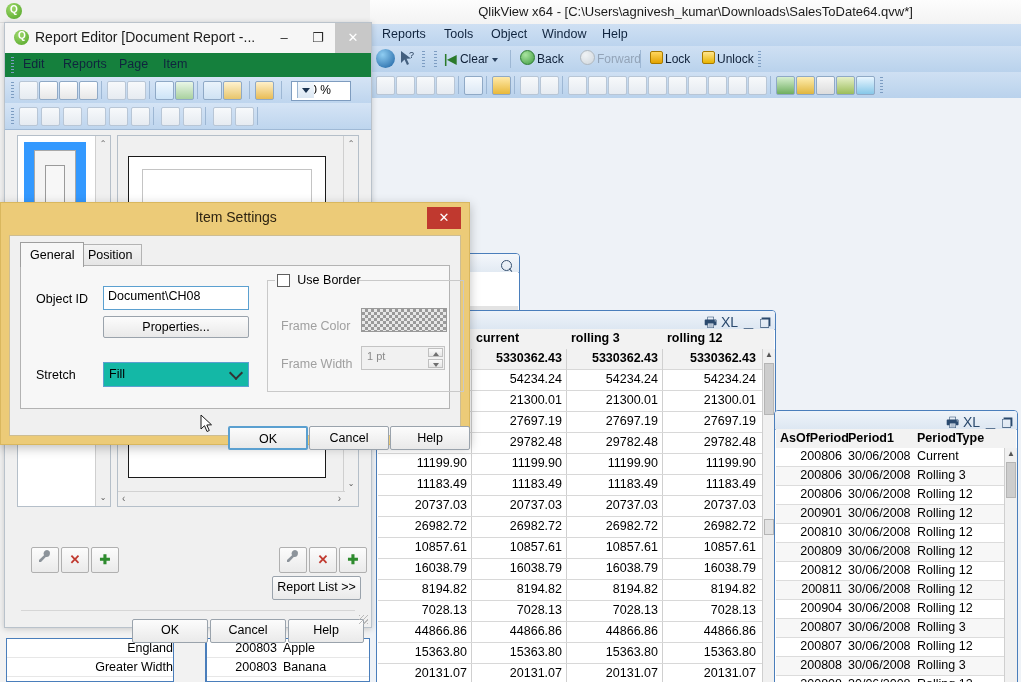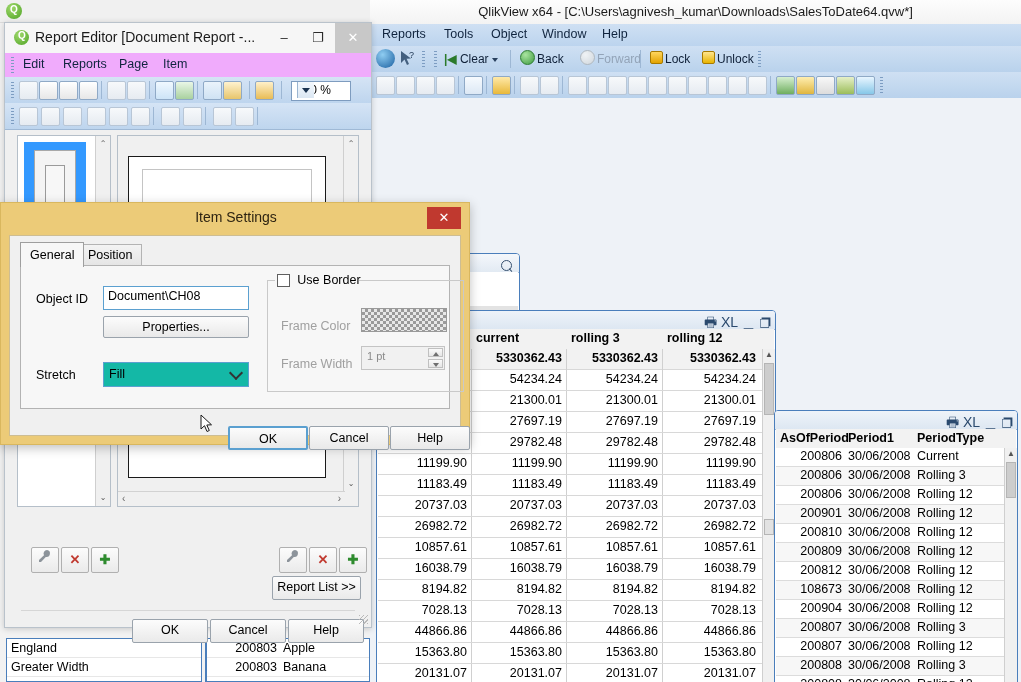--- a/index.html
+++ b/index.html
@@ -126,21 +126,21 @@
   }
   #re-titlebar{position:absolute;left:0;top:0;right:0;height:30px;background:#f6f6f6;}
   #re-title-text{position:absolute;left:30px;top:6px;font-size:14px;color:#1b1b1b;white-space:nowrap;}
   .re-logo{position:absolute;left:9px;top:7px;width:15px;height:15px;border-radius:50%;
      background:radial-gradient(circle at 35% 30%,#9fd86b,#4fa425);}
   .re-logo:after{content:"Q";position:absolute;left:4px;top:0px;font-size:10px;color:#fff;font-weight:bold;}
   .cap-btn{position:absolute;top:0;width:34px;height:30px;font-size:13px;color:#2b2b2b;text-align:center;line-height:30px;cursor:default;}
   #re-min{right:70px;}
   #re-max{right:36px;}
   #re-close{right:0;width:36px;background:#c8c8c8;color:#fff;}
-  #re-menubar{position:absolute;left:0;top:30px;right:0;height:24px;background:#f0abfc;}
+  #re-menubar{position:absolute;left:0;top:30px;right:0;height:24px;background:#15803d;}
   .re-menu{position:absolute;top:4px;font-size:12.5px;color:#10243e;cursor:default;}
   #re-tb1{position:absolute;left:0;top:54px;right:0;height:26px;background:linear-gradient(#d5e4f5,#bed5ee);}
   #re-tb2{position:absolute;left:0;top:80px;right:0;height:26px;background:linear-gradient(#d5e4f5,#bed5ee);border-bottom:1px solid #9fb9d6;}
   #zoom-combo{position:absolute;left:286px;top:4px;width:58px;height:18px;background:#fff;border:1px solid #7e9cbf;}
   #zoom-combo span{position:absolute;left:5px;top:1px;font-size:12px;}
   #zoom-combo .btn{position:absolute;right:0;top:0;width:16px;height:16px;background:linear-gradient(#f3f8fd,#dbe7f3);border-left:1px solid #9bb5d1;}
   #zoom-combo .btn i{position:absolute;left:4px;top:6px;width:0;height:0;
      border-left:4px solid transparent;border-right:4px solid transparent;border-top:5px solid #1b3350;}
 
   #re-pagepane{position:absolute;left:12px;top:112px;width:92px;height:370px;background:#fff;border:1px solid #b5bfc9;}
@@ -483,21 +483,21 @@
             <span class="asof-c1">200809</span>
             <span class="asof-c2">30/06/2008</span>
             <span class="asof-c3">Rolling 12</span>
           </div>
           <div class="asof-row">
             <span class="asof-c1">200812</span>
             <span class="asof-c2">30/06/2008</span>
             <span class="asof-c3">Rolling 12</span>
           </div>
           <div class="asof-row">
-            <span class="asof-c1">108673</span>
+            <span class="asof-c1">200811</span>
             <span class="asof-c2">30/06/2008</span>
             <span class="asof-c3">Rolling 12</span>
           </div>
           <div class="asof-row">
             <span class="asof-c1">200904</span>
             <span class="asof-c2">30/06/2008</span>
             <span class="asof-c3">Rolling 12</span>
           </div>
           <div class="asof-row">
             <span class="asof-c1">200807</span>
@@ -522,21 +522,21 @@
         </div>
       <div class="vsb" style="top:37px;bottom:1px">
         <div class="arr" style="top:0">▲</div>
         <div class="thumb" style="top:14px;height:34px;"></div>
       </div>
     </div>
 
   </div>
 </div>
 
-<div class="qobj" id="lb-region" style="left:6px;top:638px;width:196px;height:44px;border-radius:0;">
+<div class="qobj" id="lb-region" style="left:6px;top:638px;width:168px;height:44px;border-radius:0;text-align:right;">
   <div class="plain-list">
     <div class="pl-row">England</div>
     <div class="pl-row">Greater Width</div>
     <div class="pl-row">N Ireland</div>
 
   </div>
 </div>
 <div class="qobj" id="lb-prodper" style="left:205px;top:638px;width:165px;height:44px;border-radius:0;border-left:2px solid #4a7ebb;">
   <div class="plain-list" id="prod-list">
       <div class="pl-row"><span class="c1">200803</span><span class="c2">Apple</span></div>

